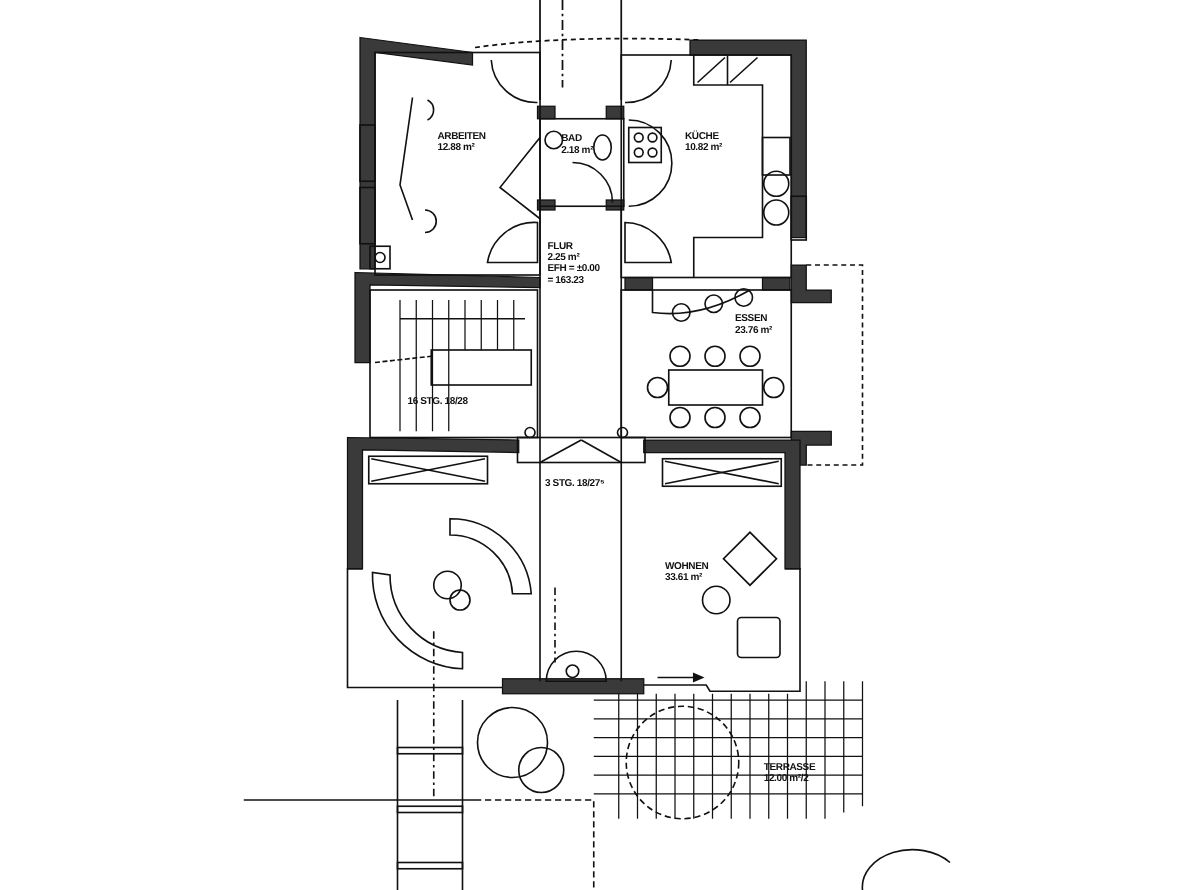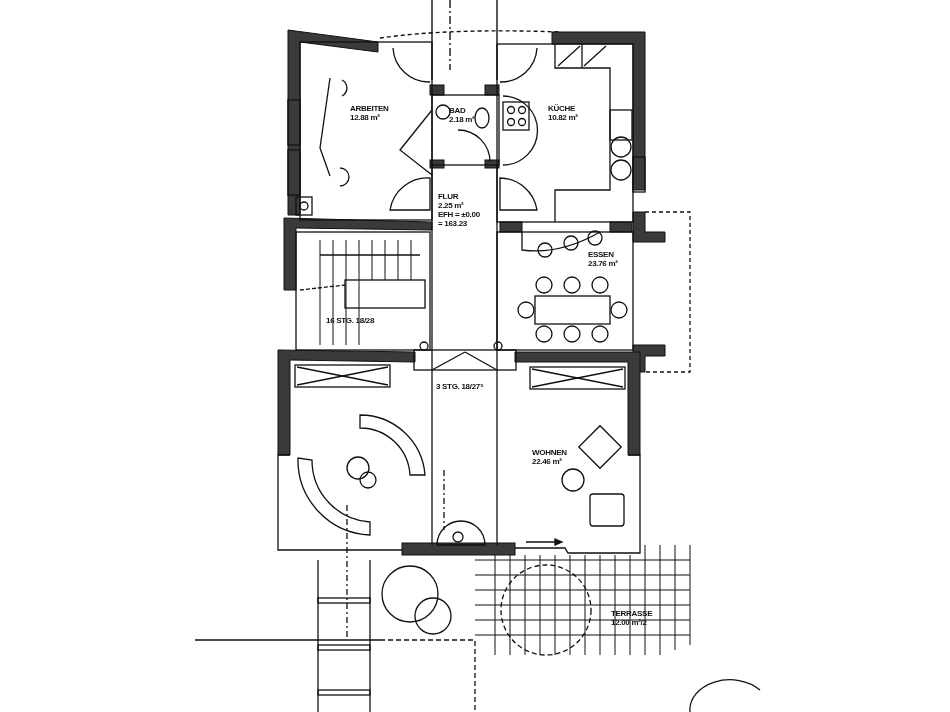--- a/index.html
+++ b/index.html
@@ -190,16 +190,16 @@
     <circle cx="546" cy="610" r="45" stroke-dasharray="5,3"></circle>
     <path d="M690 712 A40 30 0 0 1 760 690"></path>
   </g>
 </svg>
 
 <div class="lbl" style="left:350px;top:104px;"><span>ARBEITEN</span><br><span>12.88 m²</span></div>
 <div class="lbl" style="left:449px;top:106px;"><span>BAD</span><br><span>2.18 m²</span></div>
 <div class="lbl" style="left:548px;top:104px;"><span>KÜCHE</span><br><span>10.82 m²</span></div>
 <div class="lbl" style="left:438px;top:192px;"><span>FLUR</span><br><span>2.25 m²</span><br><span>EFH = ±0.00</span><br><span>= 163.23</span></div>
 <div class="lbl" style="left:588px;top:250px;"><span>ESSEN</span><br><span>23.76 m²</span></div>
-<div class="lbl" style="left:532px;top:412px;margin-top:36px;"><span>WOHNEN</span><br><span>22.46 m²</span></div>
+<div class="lbl" style="left:532px;top:412px;margin-top:36px;"><span>WOHNEN</span><br><span>33.61 m²</span></div>
 <div class="lbl" style="left:611px;top:609px;"><span>TERRASSE</span><br><span>12.00 m²/2</span></div>
 <div class="lbl" style="left:326px;top:316px;">16 STG. 18/28</div>
 <div class="lbl" style="left:436px;top:342px;margin-top:40px;">3 STG. 18/27⁵</div>
 
 </body></html>

